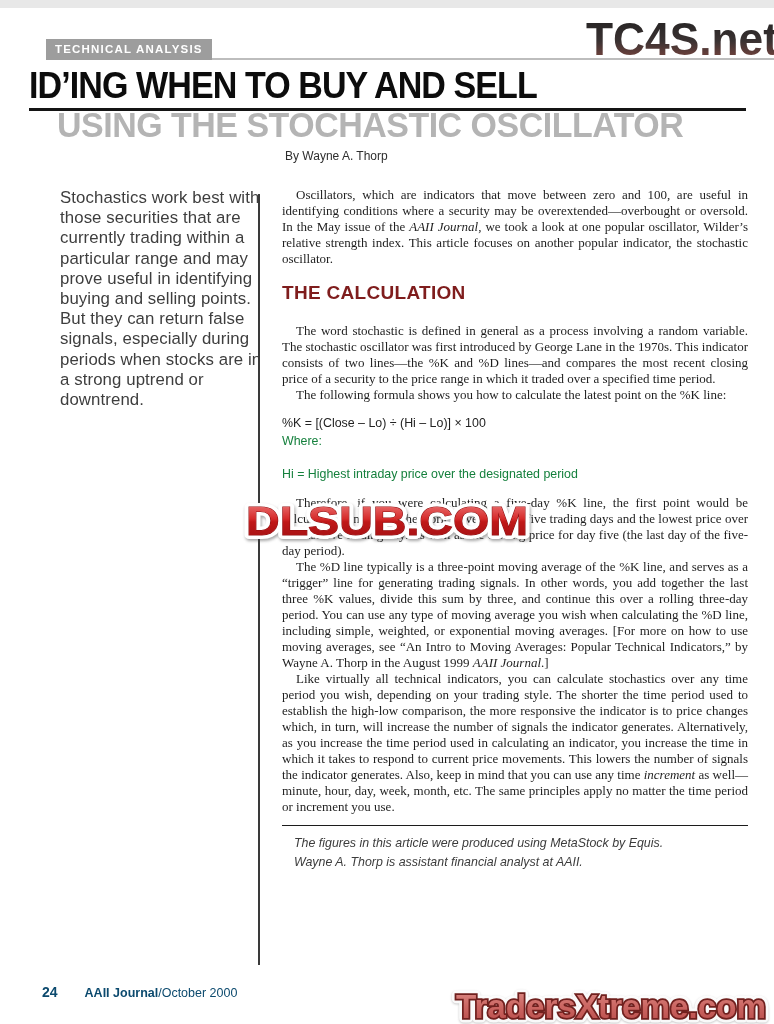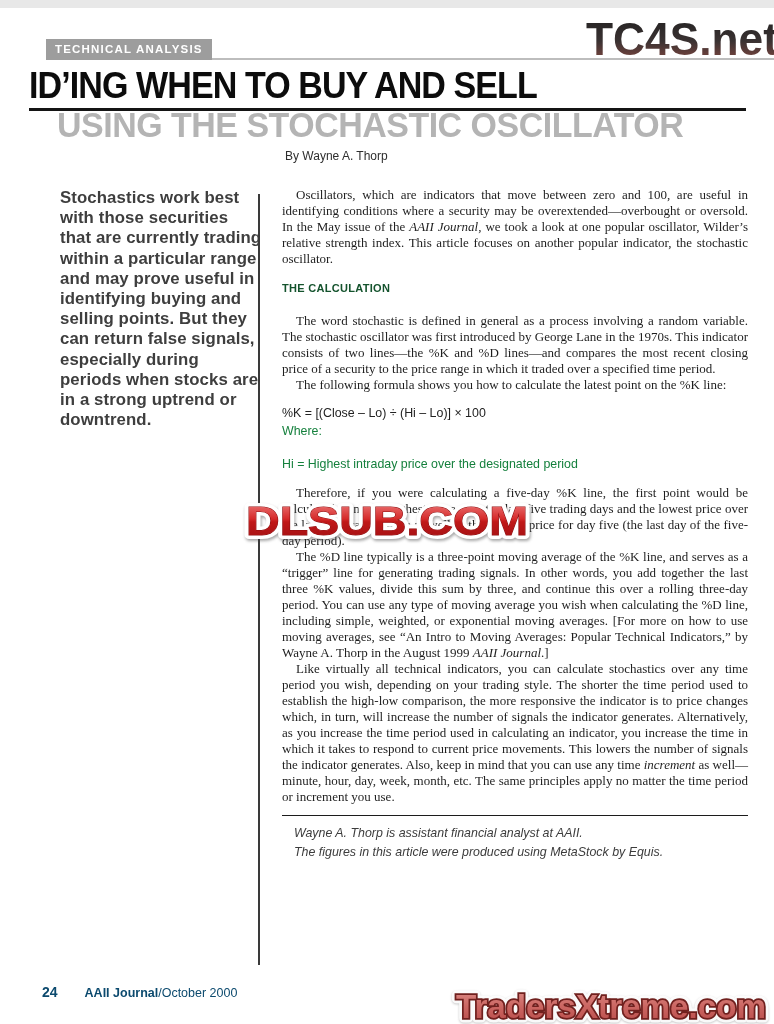--- a/index.html
+++ b/index.html
@@ -23,32 +23,32 @@
   .title-rule{position:absolute;left:29px;top:100px;width:717px;height:2.5px;background:#141414;z-index:3;}
   .article-subtitle{
     position:absolute;left:57px;top:97px;margin:0;white-space:nowrap;
     font-size:35px;font-weight:bold;letter-spacing:-.5px;color:#b4b4b4;
     transform:scaleX(.97);transform-origin:left top;z-index:1;
   }
   .byline{position:absolute;left:285px;top:141px;font-size:12px;color:#2e2e2e;}
   
   .pullquote{
     position:absolute;left:60px;top:180px;width:202px;
-    font-size:16.8px;line-height:20.2px;color:#3e3e3e;letter-spacing:.1px;font-weight:bold;
+    font-size:16.8px;line-height:20.2px;color:#3e3e3e;letter-spacing:.1px;
   }
   .vrule{position:absolute;left:258px;top:186px;width:2px;height:771px;background:#3a3a3a;}
   
   .main{position:absolute;left:282px;top:179px;width:466px;}
   .main p{
     margin:0;text-indent:14px;text-align:justify;
     font-family:"Liberation Serif",serif;font-size:13px;line-height:16px;color:#1e1e1e;
   }
   .main p i{font-style:italic;}
   .section-heading{
-    margin:15px 0 19px 0;font-size:11px;font-weight:bold;color:#14532d;
+    margin:15px 0 19px 0;font-size:19px;font-weight:bold;color:#7f1d1d;
     letter-spacing:.3px;font-family:"Liberation Sans",sans-serif;
   }
   .formula{margin-top:13px;font-size:12.4px;color:#222;}
   .legend{margin-top:3px;margin-bottom:12px;font-size:12.4px;line-height:16.6px;color:#15803d;}
   .legend div{min-height:16.6px;}
   .foot-rule{border:none;border-top:1.8px solid #1c1c1c;margin:10px 0 8px 0;}
   .footnote{
     padding-left:12px;font-style:italic;font-size:12.4px;line-height:19px;color:#3c3c3c;
   }
   
@@ -102,22 +102,22 @@
       <div></div>
       <div>Hi = Highest intraday price over the designated period</div>
     </div>
 
     <p><span>Therefore, if you were calculating a five-day %K line, the first point would be calculated using the highest price over the last five trading days and the lowest price over the last five trading days as well as the closing price for day five (the last day of the five-day period).</span></p>
     <p><span>The %D line typically is a three-point moving average of the %K line, and serves as a “trigger” line for generating trading signals. In other words, you add together the last three %K values, divide this sum by three, and continue this over a rolling three-day period. You can use any type of moving average you wish when calculating the %D line, including simple, weighted, or exponential moving averages. [For more on how to use moving averages, see “An Intro to Moving Averages: Popular Technical Indicators,” by Wayne A. Thorp in the August 1999 </span><i>AAII Journal</i><span>.]</span></p>
     <p><span>Like virtually all technical indicators, you can calculate stochastics over any time period you wish, depending on your trading style. The shorter the time period used to establish the high-low comparison, the more responsive the indicator is to price changes which, in turn, will increase the number of signals the indicator generates. Alternatively, as you increase the time period used in calculating an indicator, you increase the time in which it takes to respond to current price movements. This lowers the number of signals the indicator generates. Also, keep in mind that you can use any time </span><i>increment</i><span> as well—minute, hour, day, week, month, etc. The same principles apply no matter the time period or increment you use.</span></p>
 
     <hr class="foot-rule">
     <div class="footnote">
+      <div>The figures in this article were produced using MetaStock by Equis.</div>
       <div>Wayne A. Thorp is assistant financial analyst at AAII.</div>
-      <div>The figures in this article were produced using MetaStock by Equis.</div>
     </div>
   </div>
 
   <svg class="wm-middle" width="290" height="52" viewBox="0 0 290 52">
     <defs>
       <linearGradient id="dlsubGrad" x1="0" y1="0" x2="0" y2="1">
         <stop offset="0" stop-color="#ef8585"></stop>
         <stop offset="0.45" stop-color="#d62b2b"></stop>
         <stop offset="0.52" stop-color="#c01818"></stop>
         <stop offset="1" stop-color="#9e0f12"></stop>

